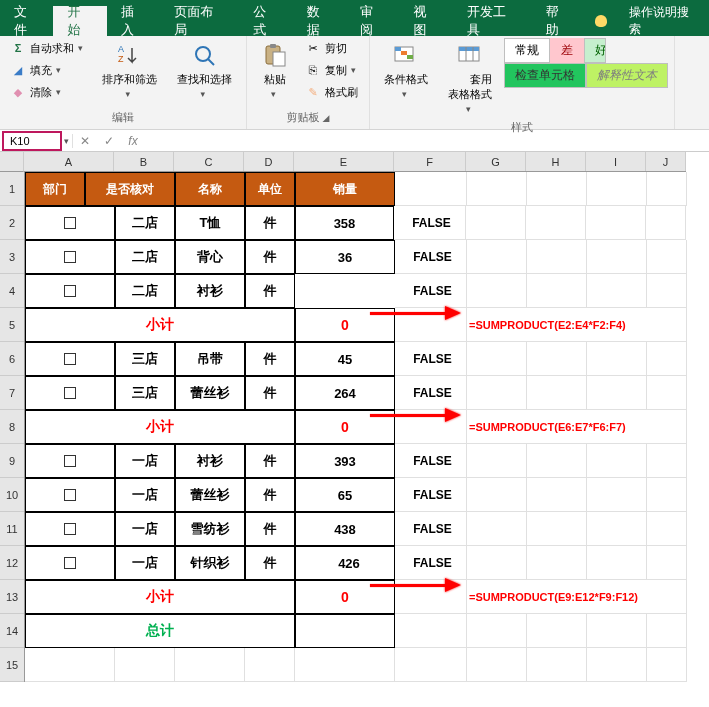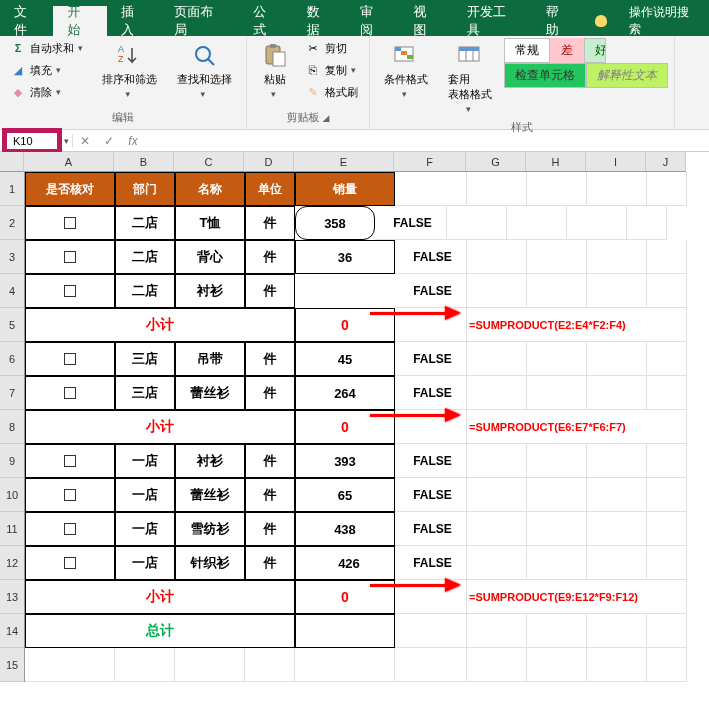--- a/index.html
+++ b/index.html
@@ -30,21 +30,21 @@
 
 .style-box { border: 1px solid #bfbfbf; padding: 3px 10px; font-size: 12px; }
 .style-normal { background: #fff; }
 .style-check { background: #22c55e; color: #333; }
 .style-bad { background: #ffc7ce; color: #9c0006; border-color: #ffc7ce; }
 .style-expl { background: #bef264; color: #7f7f7f; font-style: italic; }
 .style-good { background: #c6efce; color: #006100; }
 
 
 .fbar-row { display: flex; align-items: center; border-bottom: 1px solid #ccc; height: 22px; background: #fff; }
-.namebox { width: 60px; border: 5px solid #be185d; margin: 2px; padding: 2px 6px; font-size: 11px; background: #fff; }
+.namebox { width: 60px; border: 2px solid #be185d; margin: 2px; padding: 2px 6px; font-size: 11px; background: #fff; }
 .fbar-btns { display: flex; border-left: 1px solid #e0e0e0; }
 .fbar-btn { width: 24px; text-align: center; color: #888; cursor: pointer; font-size: 12px; }
 .fbar-input { flex: 1; border: none; padding: 2px 6px; font-size: 11px; outline: none; }
 
 
 .sheet-wrap { display: flex; }
 .corner { width: 24px; height: 20px; background: #e6e6e6; border-right: 1px solid #ccc; border-bottom: 1px solid #999; }
 .col-hdrs { display: flex; background: #e6e6e6; border-bottom: 1px solid #999; height: 20px; }
 .col-hdr { text-align: center; font-size: 11px; color: #333; border-right: 1px solid #ccc; line-height: 20px; }
 .row-hdrs { background: #e6e6e6; border-right: 1px solid #999; }
@@ -183,21 +183,21 @@
       </div>
       <div class="rbtn-lg">
         <span class="ico">
             <svg width="28" height="28" viewBox="0 0 28 28">
               <rect x="3" y="5" width="20" height="14" fill="#fff" stroke="#888"></rect>
               <rect x="3" y="5" width="20" height="4" fill="#5b9bd5"></rect>
               <line x1="10" y1="5" x2="10" y2="19" stroke="#888"></line>
               <line x1="17" y1="5" x2="17" y2="19" stroke="#888"></line>
             </svg>
           </span>
-        <span style="white-space:pre-line;text-align:left">套用
+        <span style="white-space:pre-line;text-align:right">套用
 表格格式</span>
           <span class="dd">▾</span>
       </div>
       <div class="rcol" style="gap:0">
         <div style="display:flex">
           <div class="style-box style-normal">常规</div>
           <div class="style-box style-bad">差</div>
           <div class="style-box style-good" style="width:18px;overflow:hidden">好</div>
         </div>
         <div style="display:flex">
@@ -250,39 +250,39 @@
       <div class="row-hdr" style="height: 34px; line-height: 34px;">9</div>
       <div class="row-hdr" style="height: 34px; line-height: 34px;">10</div>
       <div class="row-hdr" style="height: 34px; line-height: 34px;">11</div>
       <div class="row-hdr" style="height: 34px; line-height: 34px;">12</div>
       <div class="row-hdr" style="height: 34px; line-height: 34px;">13</div>
       <div class="row-hdr" style="height: 34px; line-height: 34px;">14</div>
       <div class="row-hdr" style="height: 34px; line-height: 34px;">15</div>
     </div>
   <div class="grid" id="grid">
       <div class="grid-row" style="height: 34px;">
+        <div class="cell th" style="width: 60px; height: 100%;">部门</div>
         <div class="cell th" style="width: 90px; height: 100%;">是否核对</div>
-        <div class="cell th" style="width: 60px; height: 100%;">部门</div>
         <div class="cell th" style="width: 70px; height: 100%;">名称</div>
         <div class="cell th" style="width: 50px; height: 100%;">单位</div>
         <div class="cell th" style="width: 100px; height: 100%;">销量</div>
         <div class="cell " style="width: 72px; height: 100%;"></div>
         <div class="cell " style="width: 60px; height: 100%;"></div>
         <div class="cell " style="width: 60px; height: 100%;"></div>
         <div class="cell " style="width: 60px; height: 100%;"></div>
         <div class="cell " style="width: 40px; height: 100%;"></div>
       </div>
       <div class="grid-row" style="height: 34px;">
         <div class="cell td" style="width: 90px; height: 100%;">
           <div class="checkbox"></div>
         </div>
         <div class="cell td" style="width: 60px; height: 100%;">二店</div>
         <div class="cell td" style="width: 70px; height: 100%;">T恤</div>
         <div class="cell td" style="width: 50px; height: 100%;">件</div>
-        <div class="cell td" style="width: 80px; height: 100%; border-radius: 12px;">358</div>
+        <div class="cell td" style="width: 99px; height: 100%;">358</div>
         <div class="cell false-val" style="width: 72px; height: 100%;">FALSE</div>
         <div class="cell " style="width: 60px; height: 100%;"></div>
         <div class="cell " style="width: 60px; height: 100%;"></div>
         <div class="cell " style="width: 60px; height: 100%;"></div>
         <div class="cell " style="width: 40px; height: 100%;"></div>
       </div>
       <div class="grid-row" style="height: 34px;">
         <div class="cell td" style="width: 90px; height: 100%;">
           <div class="checkbox"></div>
         </div>

